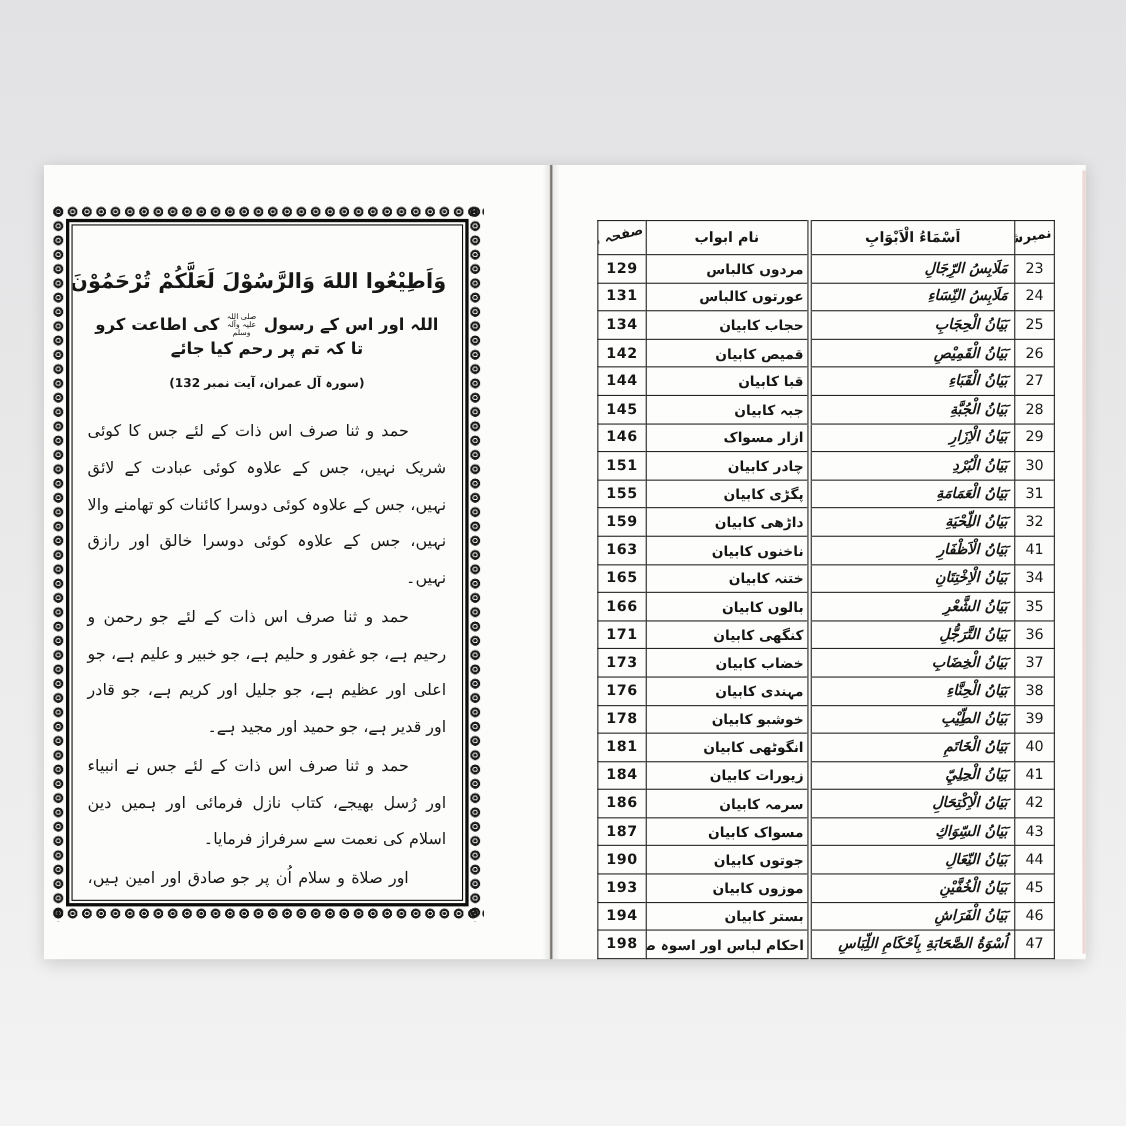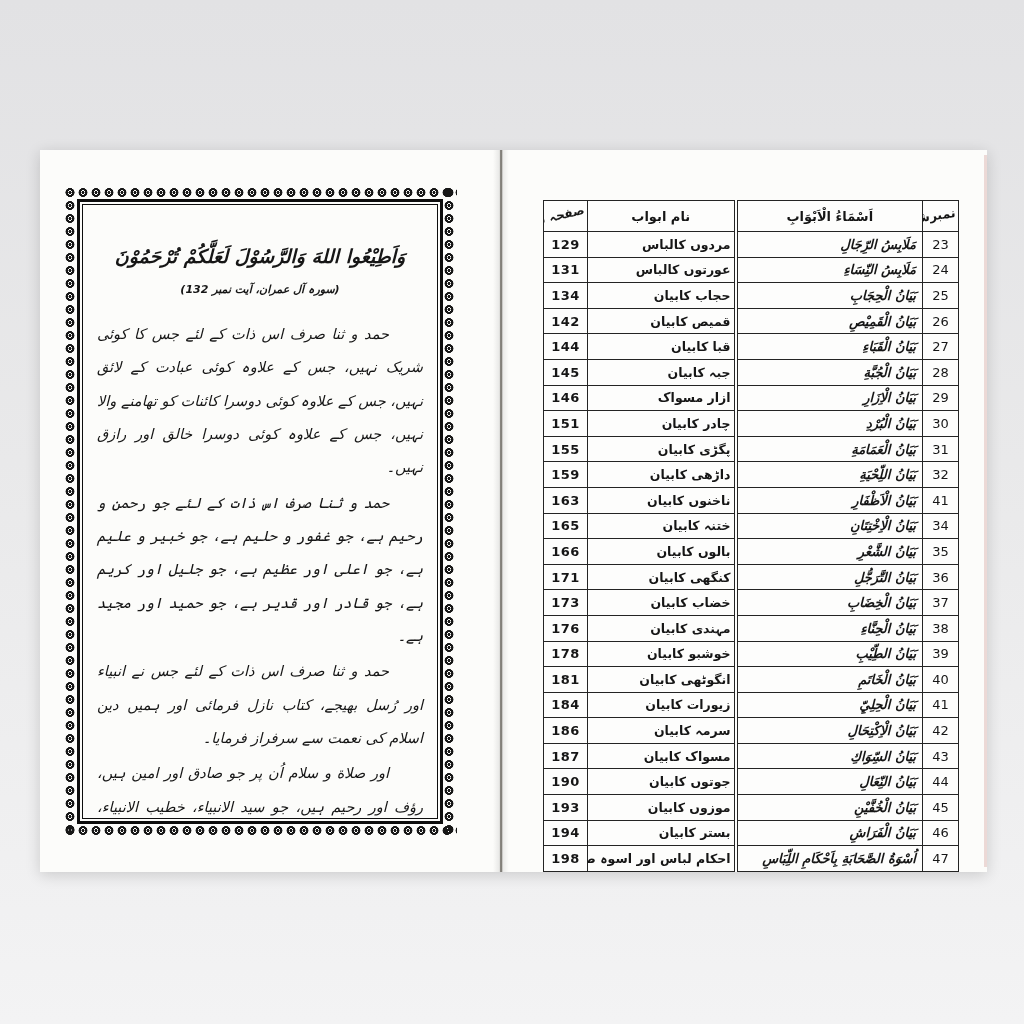--- a/index.html
+++ b/index.html
@@ -8,21 +8,21 @@
          background:linear-gradient(180deg,#e2e2e4 0%,#e9e9ea 45%,#f3f3f4 100%);}
   
   .book{position:absolute;left:40px;top:150px;width:947px;height:722px;
         background:#fcfcfa;box-shadow:0 3px 14px rgba(0,0,0,.16);}
   .spine{position:absolute;left:453px;top:0;width:16px;height:100%;
          background:linear-gradient(90deg,rgba(0,0,0,0) 0%,rgba(0,0,0,.08) 40%,
                     rgba(80,76,68,.85) 49%,rgba(80,76,68,.85) 51%,
                     rgba(0,0,0,.07) 62%,rgba(0,0,0,0) 100%);}
   .page-edge-right{position:absolute;right:0;top:5px;bottom:5px;width:3px;background:#ecd9d6;}
   
-  .frame{position:absolute;left:23px;top:35px;width:394px;height:653px;font-style:italic;}
+  .frame{position:absolute;left:6px;top:35px;width:394px;height:653px;}
   .orn{position:absolute;
        background-image:
          radial-gradient(circle at 7px 7.5px, transparent 2.2px, #171717 2.5px, #171717 4.2px, transparent 4.7px),
          radial-gradient(circle at 7px 7.5px, #171717 1.3px, transparent 1.7px);}
   .orn.h{left:0;right:0;height:15px;background-size:13px 15px;background-repeat:repeat-x;}
   .orn.v{top:0;bottom:0;width:15px;background-size:15px 13px;background-repeat:repeat-y;}
   .orn.top{top:0}.orn.bottom{bottom:0}.orn.left{left:0}.orn.right{right:0}
   .frame-outer{position:absolute;inset:14px;border:3px solid #0d0d0d;}
   .frame-inner{position:absolute;inset:2px;border:1px solid #0d0d0d;
                padding:16px 14px 6px;direction:rtl;overflow:hidden;}
@@ -58,20 +58,25 @@
 
     <div>
       <div class="frame">
         <div class="orn h top"></div>
         <div class="orn h bottom"></div>
         <div class="orn v left"></div>
         <div class="orn v right"></div>
         <div class="frame-outer">
           <div class="frame-inner">
             <div class="verse">وَاَطِيْعُوا اللهَ وَالرَّسُوْلَ لَعَلَّكُمْ تُرْحَمُوْنَ</div>
+            <div class="translation">
+              <span>اللہ اور اس کے رسول</span>
+              <span class="mini-lig">صلی اللہ علیہ وآلہ وسلم</span>
+              <span>کی اطاعت کرو تا کہ تم پر رحم کیا جائے</span>
+            </div>
             <div class="reference">(سورہ آل عمران، آیت نمبر 132)</div>
             <div class="paras">
               <p>حمد و ثنا صرف اس ذات کے لئے جس کا کوئی شریک نہیں، جس کے علاوہ کوئی عبادت کے لائق نہیں، جس کے علاوہ کوئی دوسرا کائنات کو تھامنے والا نہیں، جس کے علاوہ کوئی دوسرا خالق اور رازق نہیں۔</p>
               <p>حمد و ثنا صرف اس ذات کے لئے جو رحمن و رحیم ہے، جو غفور و حلیم ہے، جو خبیر و علیم ہے، جو اعلی اور عظیم ہے، جو جلیل اور کریم ہے، جو قادر اور قدیر ہے، جو حمید اور مجید ہے۔</p>
               <p>حمد و ثنا صرف اس ذات کے لئے جس نے انبیاء اور رُسل بھیجے، کتاب نازل فرمائی اور ہمیں دین اسلام کی نعمت سے سرفراز فرمایا۔</p>
               <p class="last">اور صلاة و سلام اُن پر جو صادق اور امین ہیں، رؤف اور رحیم ہیں، جو سید الانبیاء، خطیب الانبیاء، خاتم الانبیاء، امام الانبیاء، قائد الانبیاء ہیں، جو اکرم</p>
             </div>
           </div>
         </div>
       </div>

